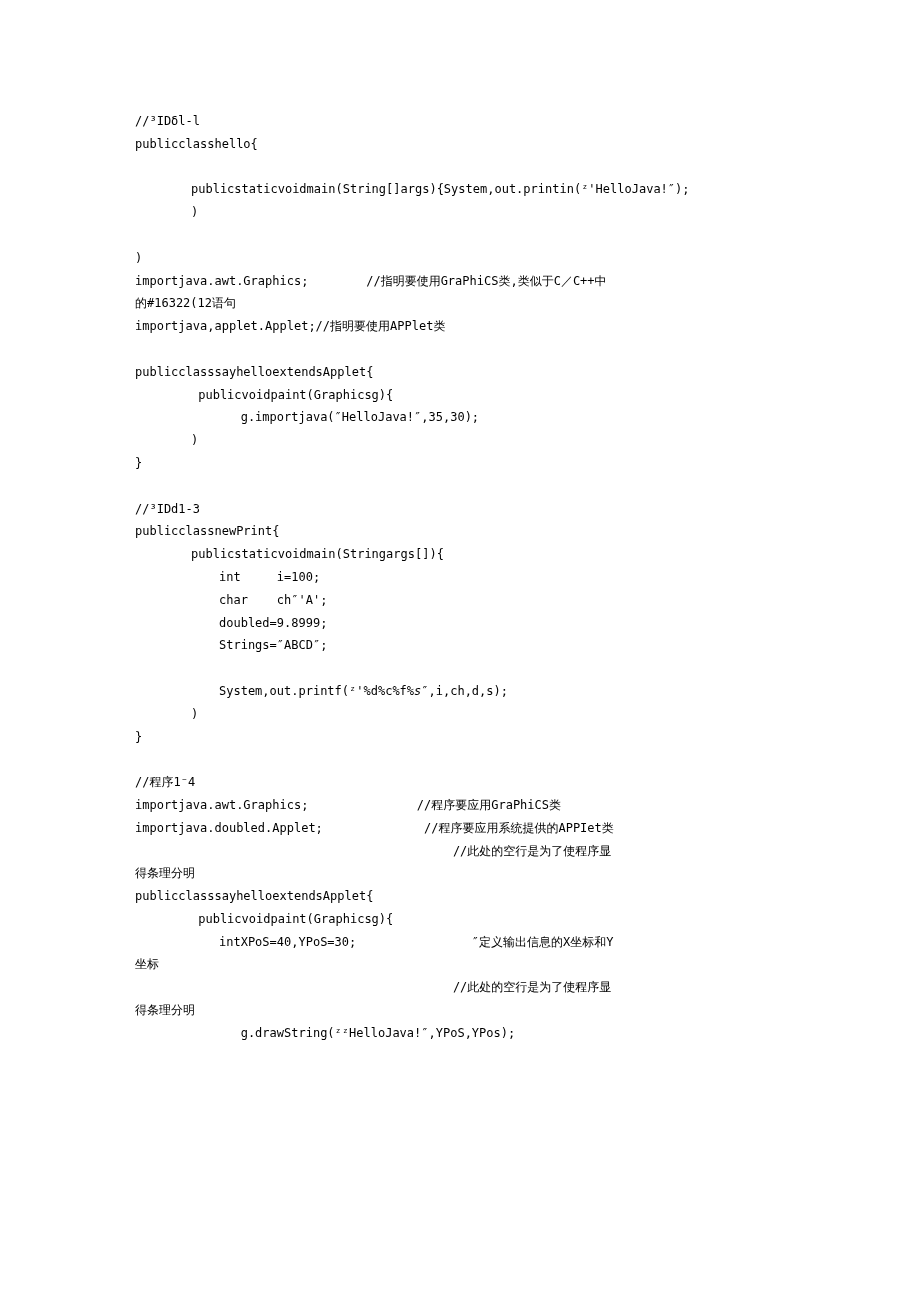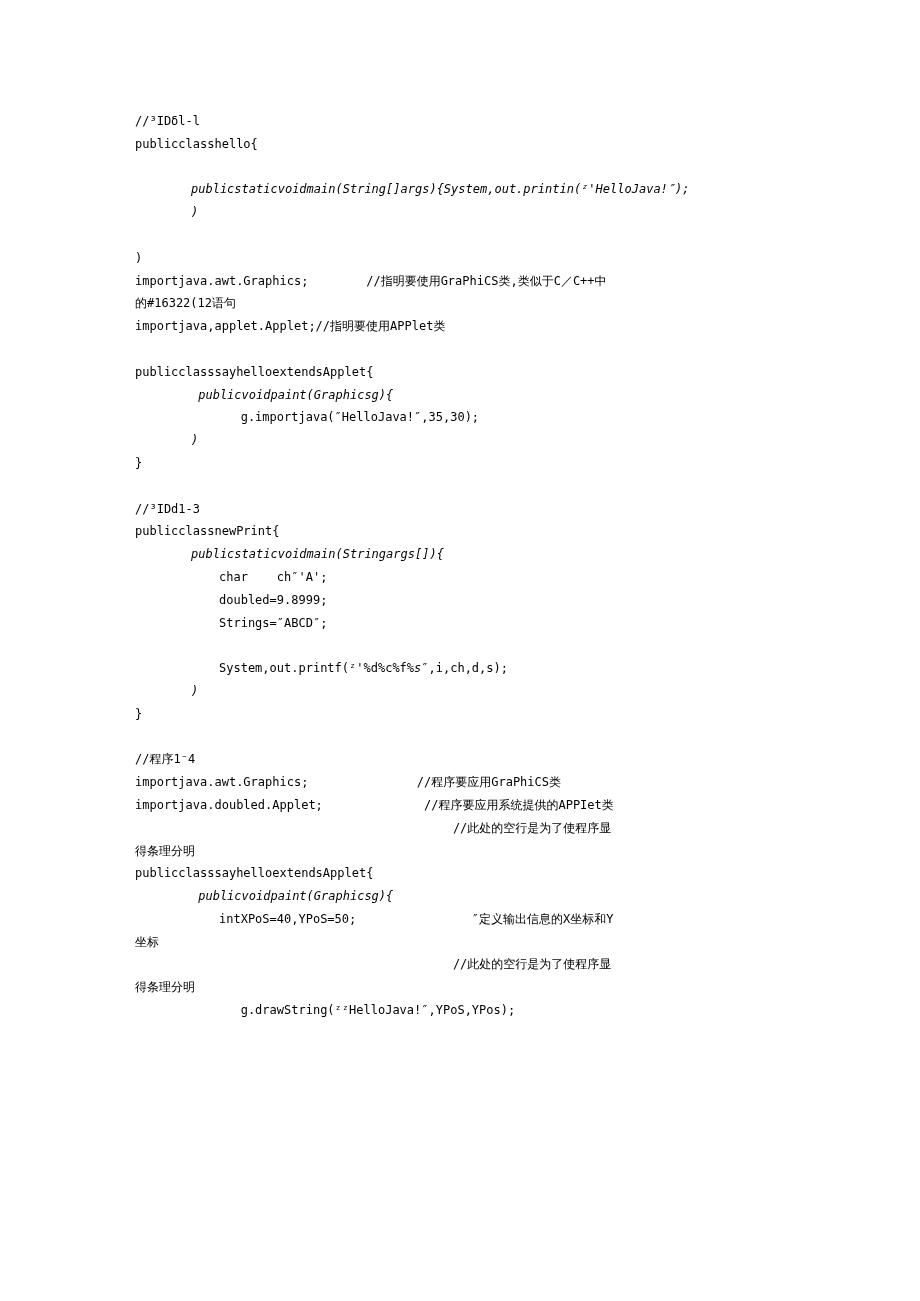--- a/index.html
+++ b/index.html
@@ -16,21 +16,21 @@
   min-height: 1301px;
   padding: 110px 135px 100px 135px;
   box-sizing: border-box;
   position: relative;
 }
 .code-line {
   font-family: "SimSun", "宋体", monospace;
   white-space: pre;
   font-size: 12px;
 }
-.indent1 { padding-left: 56px; font-style: italic; }
+.indent1 { padding-left: 56px; }
 .indent2 { padding-left: 84px; }
 .special-em { font-style: italic; }
 </style>
 </head>
 <body>
 
 <div class="page">
   <div id="content">
       <div class="code-line">//³IDδl-l</div>
       <div class="code-line">publicclasshello{</div>
@@ -45,34 +45,35 @@
       <div class="code-line"> </div>
       <div class="code-line">publicclasssayhelloextendsApplet{</div>
       <div class="code-line indent1"> publicvoidpaint(Graphicsg){</div>
       <div class="code-line indent2">   g.importjava(″HelloJava!″,35,30);</div>
       <div class="code-line indent1">)</div>
       <div class="code-line">}</div>
       <div class="code-line"> </div>
       <div class="code-line">//³IDd1-3</div>
       <div class="code-line">publicclassnewPrint{</div>
       <div class="code-line indent1">publicstaticvoidmain(Stringargs[]){</div>
+      <div class="code-line indent2">int     i=100;</div>
       <div class="code-line indent2">char    ch″'A';</div>
       <div class="code-line indent2">doubled=9.8999;</div>
       <div class="code-line indent2">Strings=″ABCD″;</div>
       <div class="code-line"> </div>
       <div class="code-line indent2">System,out.printf(ᶻ'%d%c%f<span class="special-em">%s</span>″,i,ch,d,s);</div>
       <div class="code-line indent1">)</div>
       <div class="code-line">}</div>
       <div class="code-line"> </div>
       <div class="code-line">//程序1⁻4</div>
       <div class="code-line">importjava.awt.Graphics;               //程序要应用GraPhiCS类</div>
       <div class="code-line">importjava.doubled.Applet;              //程序要应用系统提供的APPIet类</div>
       <div class="code-line">                                            //此处的空行是为了使程序显</div>
       <div class="code-line">得条理分明</div>
       <div class="code-line">publicclasssayhelloextendsApplet{</div>
       <div class="code-line indent1"> publicvoidpaint(Graphicsg){</div>
-      <div class="code-line indent2">intXPoS=40,YPoS=50;                ″定义输出信息的X坐标和Y</div>
+      <div class="code-line indent2">intXPoS=40,YPoS=30;                ″定义输出信息的X坐标和Y</div>
       <div class="code-line">坐标</div>
       <div class="code-line">                                            //此处的空行是为了使程序显</div>
       <div class="code-line">得条理分明</div>
       <div class="code-line indent2">   g.drawString(ᶻᶻHelloJava!″,YPoS,YPos);</div>
     </div>
 </div>
 
 </body></html>

